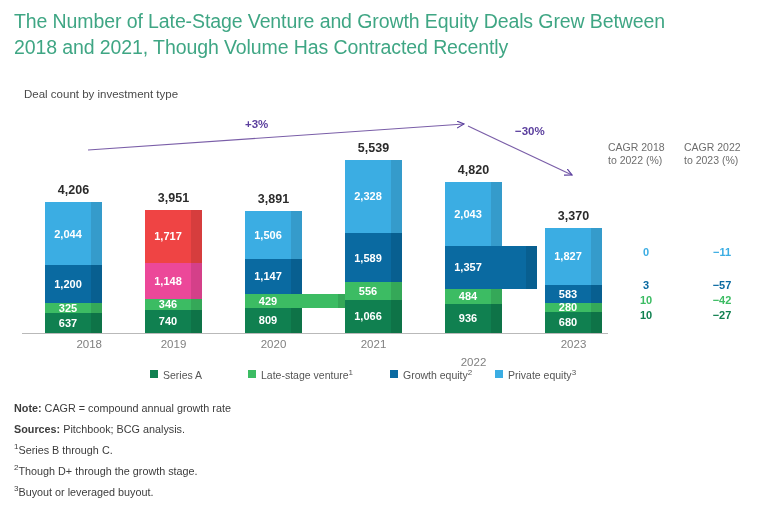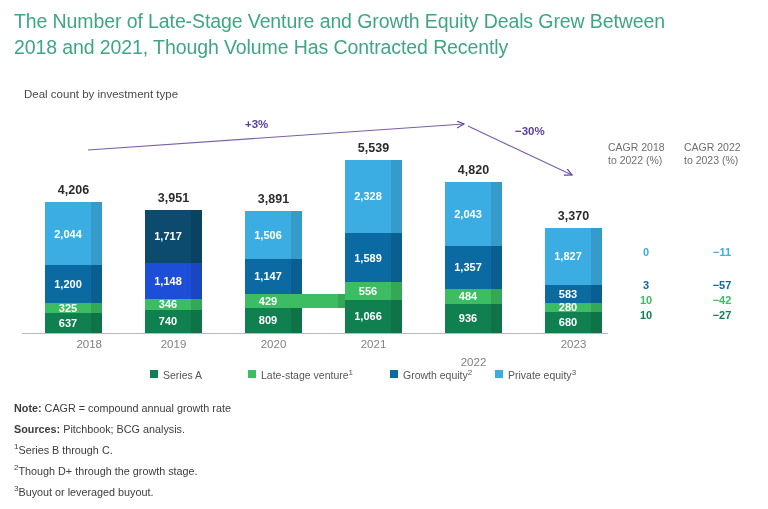--- a/index.html
+++ b/index.html
@@ -93,25 +93,25 @@
     <div class="xlab" style="left: 45px; text-align: right;">2018</div>
     <div class="bar" style="left: 145px; top: 209.598px; height: 123.402px;">
       <div class="seg" style="top: 100.289px; height: 23.1125px; background: rgb(16, 128, 80);">
         <div class="shade"></div>
         <div class="val">740</div>
       </div>
       <div class="seg" style="top: 89.4828px; height: 10.8066px; background: rgb(60, 188, 99);">
         <div class="shade"></div>
         <div class="val">346</div>
       </div>
-      <div class="seg" style="top: 53.6272px; height: 35.8556px; background: #1d4ed8;">
+      <div class="seg" style="top: 53.6272px; height: 35.8556px; background: #ec4899;">
         <div class="shade"></div>
         <div class="val">1,148</div>
       </div>
-      <div class="seg" style="top: 0px; height: 53.6272px; background: #0c4a6e;">
+      <div class="seg" style="top: 0px; height: 53.6272px; background: #ef4444;">
         <div class="shade"></div>
         <div class="val">1,717</div>
       </div>
     </div>
     <div class="bartotal" style="left: 145px; top: 190.598px;">3,951</div>
     <div class="xlab" style="left: 145px;">2019</div>
     <div class="bar" style="left: 245px; top: 211.472px; height: 121.528px;">
       <div class="seg" style="top: 96.2603px; height: 25.2676px; background: rgb(16, 128, 80);">
         <div class="shade"></div>
         <div class="val">809</div>
@@ -153,21 +153,21 @@
     <div class="xlab" style="left: 345px;">2021</div>
     <div class="bar" style="left: 445px; top: 182.457px; height: 150.543px;">
       <div class="seg" style="top: 121.309px; height: 29.2342px; background: rgb(16, 128, 80);">
         <div class="shade"></div>
         <div class="val">936</div>
       </div>
       <div class="seg" style="top: 106.192px; height: 15.1168px; background: rgb(60, 188, 99);">
         <div class="shade"></div>
         <div class="val">484</div>
       </div>
-      <div class="seg" style="top: 63.8092px; height: 42.3833px; background: rgb(10, 106, 161);">
+      <div class="seg" style="top: 63.8092px; height: 42.3833px; background: rgb(10, 106, 161); padding-left: 35px;">
         <div class="shade"></div>
         <div class="val">1,357</div>
       </div>
       <div class="seg" style="top: 0px; height: 63.8092px; background: rgb(59, 173, 227);">
         <div class="shade"></div>
         <div class="val">2,043</div>
       </div>
     </div>
     <div class="bartotal" style="left: 445px; top: 163.457px;">4,820</div>
     <div class="xlab" style="left: 445px; margin-top: 18px;">2022</div>

